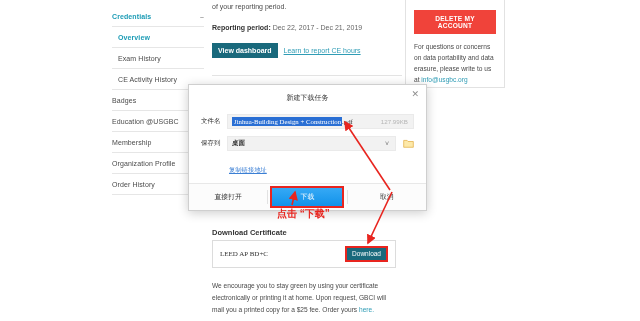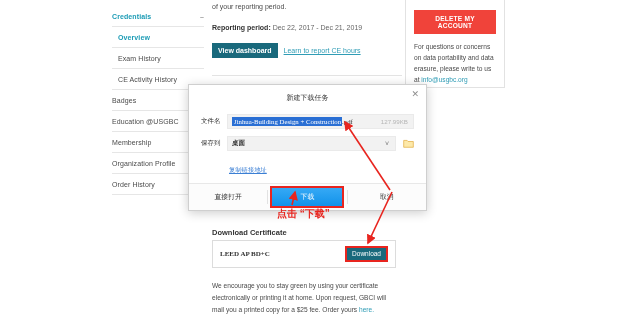--- a/index.html
+++ b/index.html
@@ -48,21 +48,21 @@
   .ce-hours { margin-top: 17px; font-size: 7.5px; font-weight: bold; color: #333;
     border-top: 1px solid #e3e3e3; padding-top: 9px; }
 
   .dl-cert-title { position: absolute; left: 212px; top: 228px;
     font-size: 7.5px; font-weight: bold; color: #333; text-align: center; }
   .cert-box {
     position: absolute; left: 212px; top: 240px; width: 184px; height: 28px;
     border: 1px solid #dcdcdc; display: flex; align-items: center;
     justify-content: space-between; padding: 0 7px;
   }
-  .cert-name { font-size: 7px; color: #333; font-family: "Liberation Serif", serif; font-weight: bold; }
+  .cert-name { font-size: 7px; color: #333; font-family: "Liberation Serif", serif; }
   .btn-dl-cert {
     background: #19697c; color: #fff; font-size: 6.5px; padding: 3px 5px;
     border: 2px solid #e8251f; line-height: 1;
   }
   .footer-note { position: absolute; left: 212px; top: 280px; width: 185px;
     font-size: 6.6px; color: #4a4a4a; line-height: 12px; }
   .footer-note a { color: #2f9cb5; text-decoration: none; }
 
   
   .right-panel { position: absolute; left: 405px; top: 0; width: 100px;

